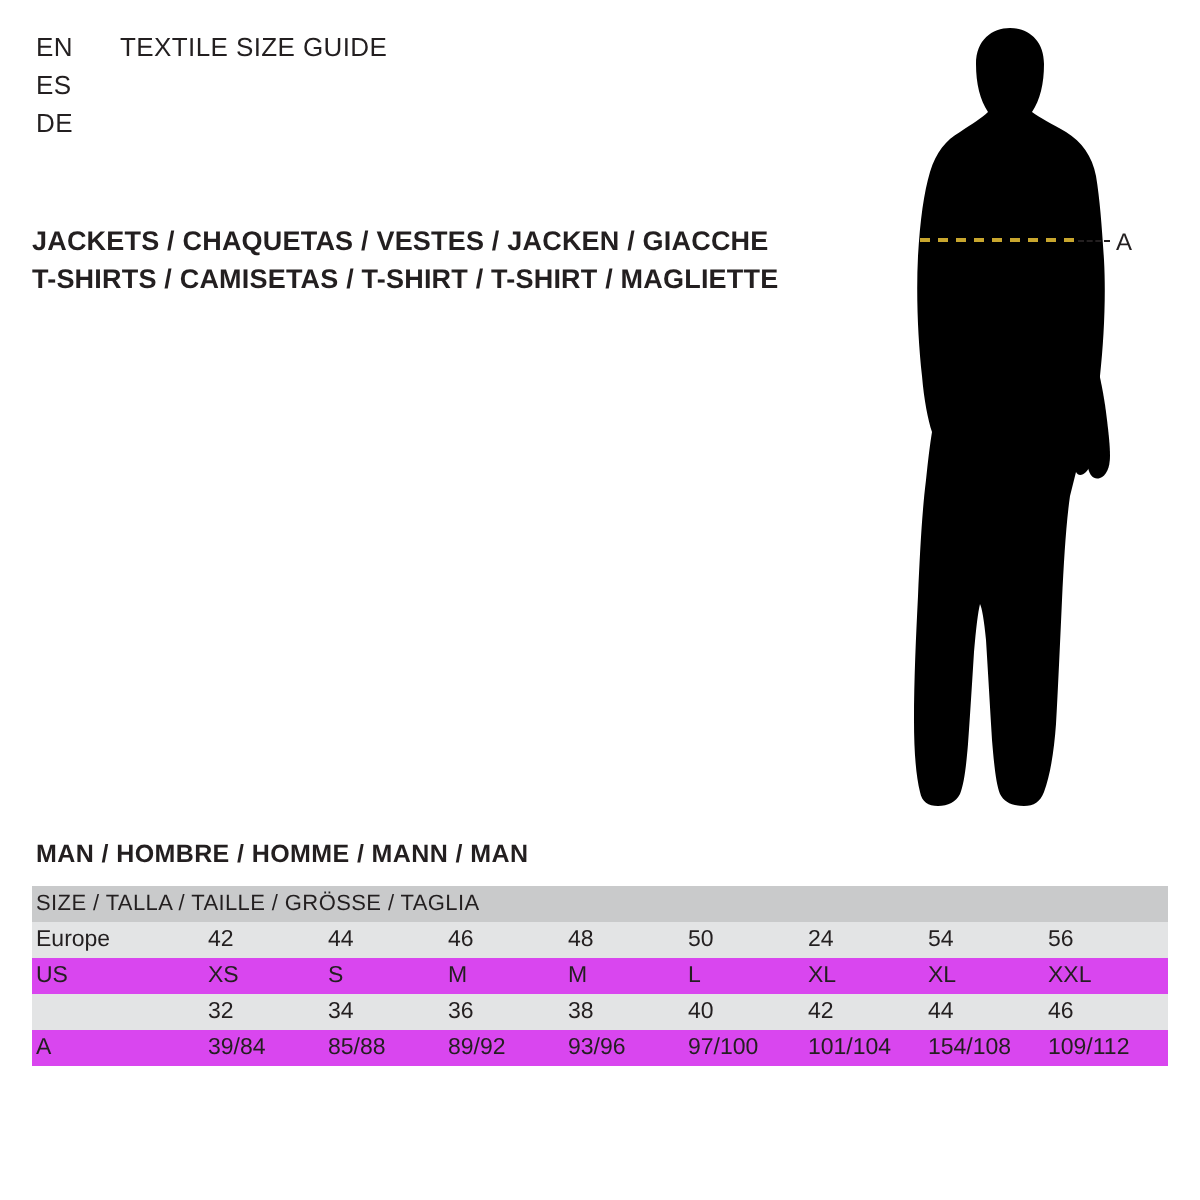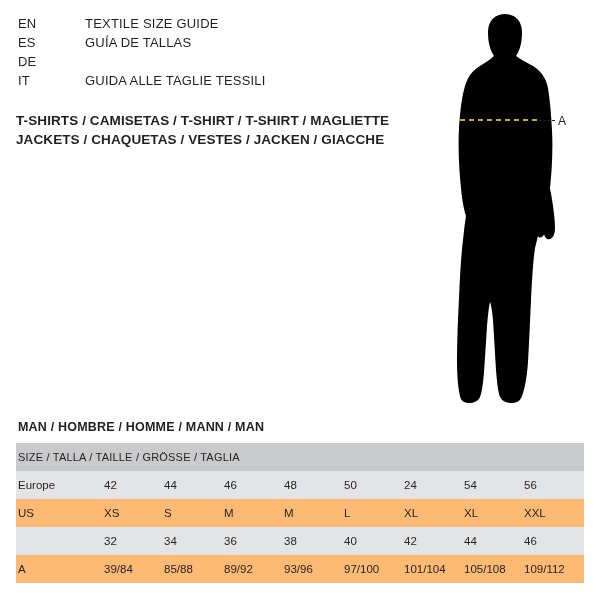--- a/index.html
+++ b/index.html
@@ -28,21 +28,20 @@
     left: 18px;
     top: 16px;
     width: 380px;
   }
   .lang-row {
     display: flex;
     align-items: baseline;
     height: 19px;
     font-size: 13px;
     letter-spacing: 0.2px;
-    gap: 25px;
   }
   .lang-code {
     width: 42px;
     flex: 0 0 42px;
     font-size: 13px;
   }
   .lang-text {
     font-size: 13px;
     white-space: nowrap;
   }
@@ -100,39 +99,39 @@
   .size-table {
     position: absolute;
     left: 16px;
     top: 443px;
     width: 568px;
     border-collapse: collapse;
     font-size: 11.5px;
   }
   .size-table td, .size-table th {
     padding: 0;
-    height: 28px;
+    height: 18px;
     text-align: left;
     font-weight: normal;
     vertical-align: middle;
   }
   .row-head {
     background: #c9cacb;
   }
   .row-head td {
     font-size: 11px;
     letter-spacing: 0.2px;
     padding-left: 2px;
   }
   .row-light {
     background: #e3e4e5;
     padding-left: 16px;
   }
   .row-mid {
-    background: #fdba74;
+    background: #d946ef;
   }
   .cell-label {
     width: 86px;
     padding-left: 2px !important;
   }
   .cell-val {
     width: 60px;
   }
 
   
@@ -150,34 +149,29 @@
 
 <div class="page">
 
   <div class="lang-block">
     <div class="lang-row">
       <span class="lang-code">EN</span>
       <span class="lang-text">TEXTILE SIZE GUIDE</span>
     </div>
     <div class="lang-row">
       <span class="lang-code">ES</span>
-      <span class="lang-text">GUÍA DE TALLAS</span>
     </div>
     <div class="lang-row">
       <span class="lang-code">DE</span>
     </div>
-    <div class="lang-row">
-      <span class="lang-code">IT</span>
-      <span class="lang-text">GUIDA ALLE TAGLIE TESSILI</span>
-    </div>
   </div>
 
   <div class="cat-block">
+    <div class="cat-line">JACKETS / CHAQUETAS / VESTES / JACKEN / GIACCHE</div>
     <div class="cat-line">T-SHIRTS / CAMISETAS / T-SHIRT / T-SHIRT / MAGLIETTE</div>
-    <div class="cat-line">JACKETS / CHAQUETAS / VESTES / JACKEN / GIACCHE</div>
   </div>
 
   <div class="figure-wrap">
     <svg width="200" height="400" viewBox="0 0 200 400" xmlns="http://www.w3.org/2000/svg">
       <path fill="#000000" d="
         M 88,22
         C 88,10 96,4 105,4
         C 114,4 122,10 122,22
         C 122,32 120,40 116,46
         C 120,49 126,52 133,56
@@ -269,20 +263,20 @@
         <td class="cell-val">46</td>
       </tr>
       <tr class="row-mid">
         <td class="cell-label">A</td>
         <td class="cell-val">39/84</td>
         <td class="cell-val">85/88</td>
         <td class="cell-val">89/92</td>
         <td class="cell-val">93/96</td>
         <td class="cell-val">97/100</td>
         <td class="cell-val">101/104</td>
-        <td class="cell-val">105/108</td>
+        <td class="cell-val">154/108</td>
         <td class="cell-val">109/112</td>
       </tr>
     </tbody>
   </table>
 
 
 </div>
 
 </body></html>

